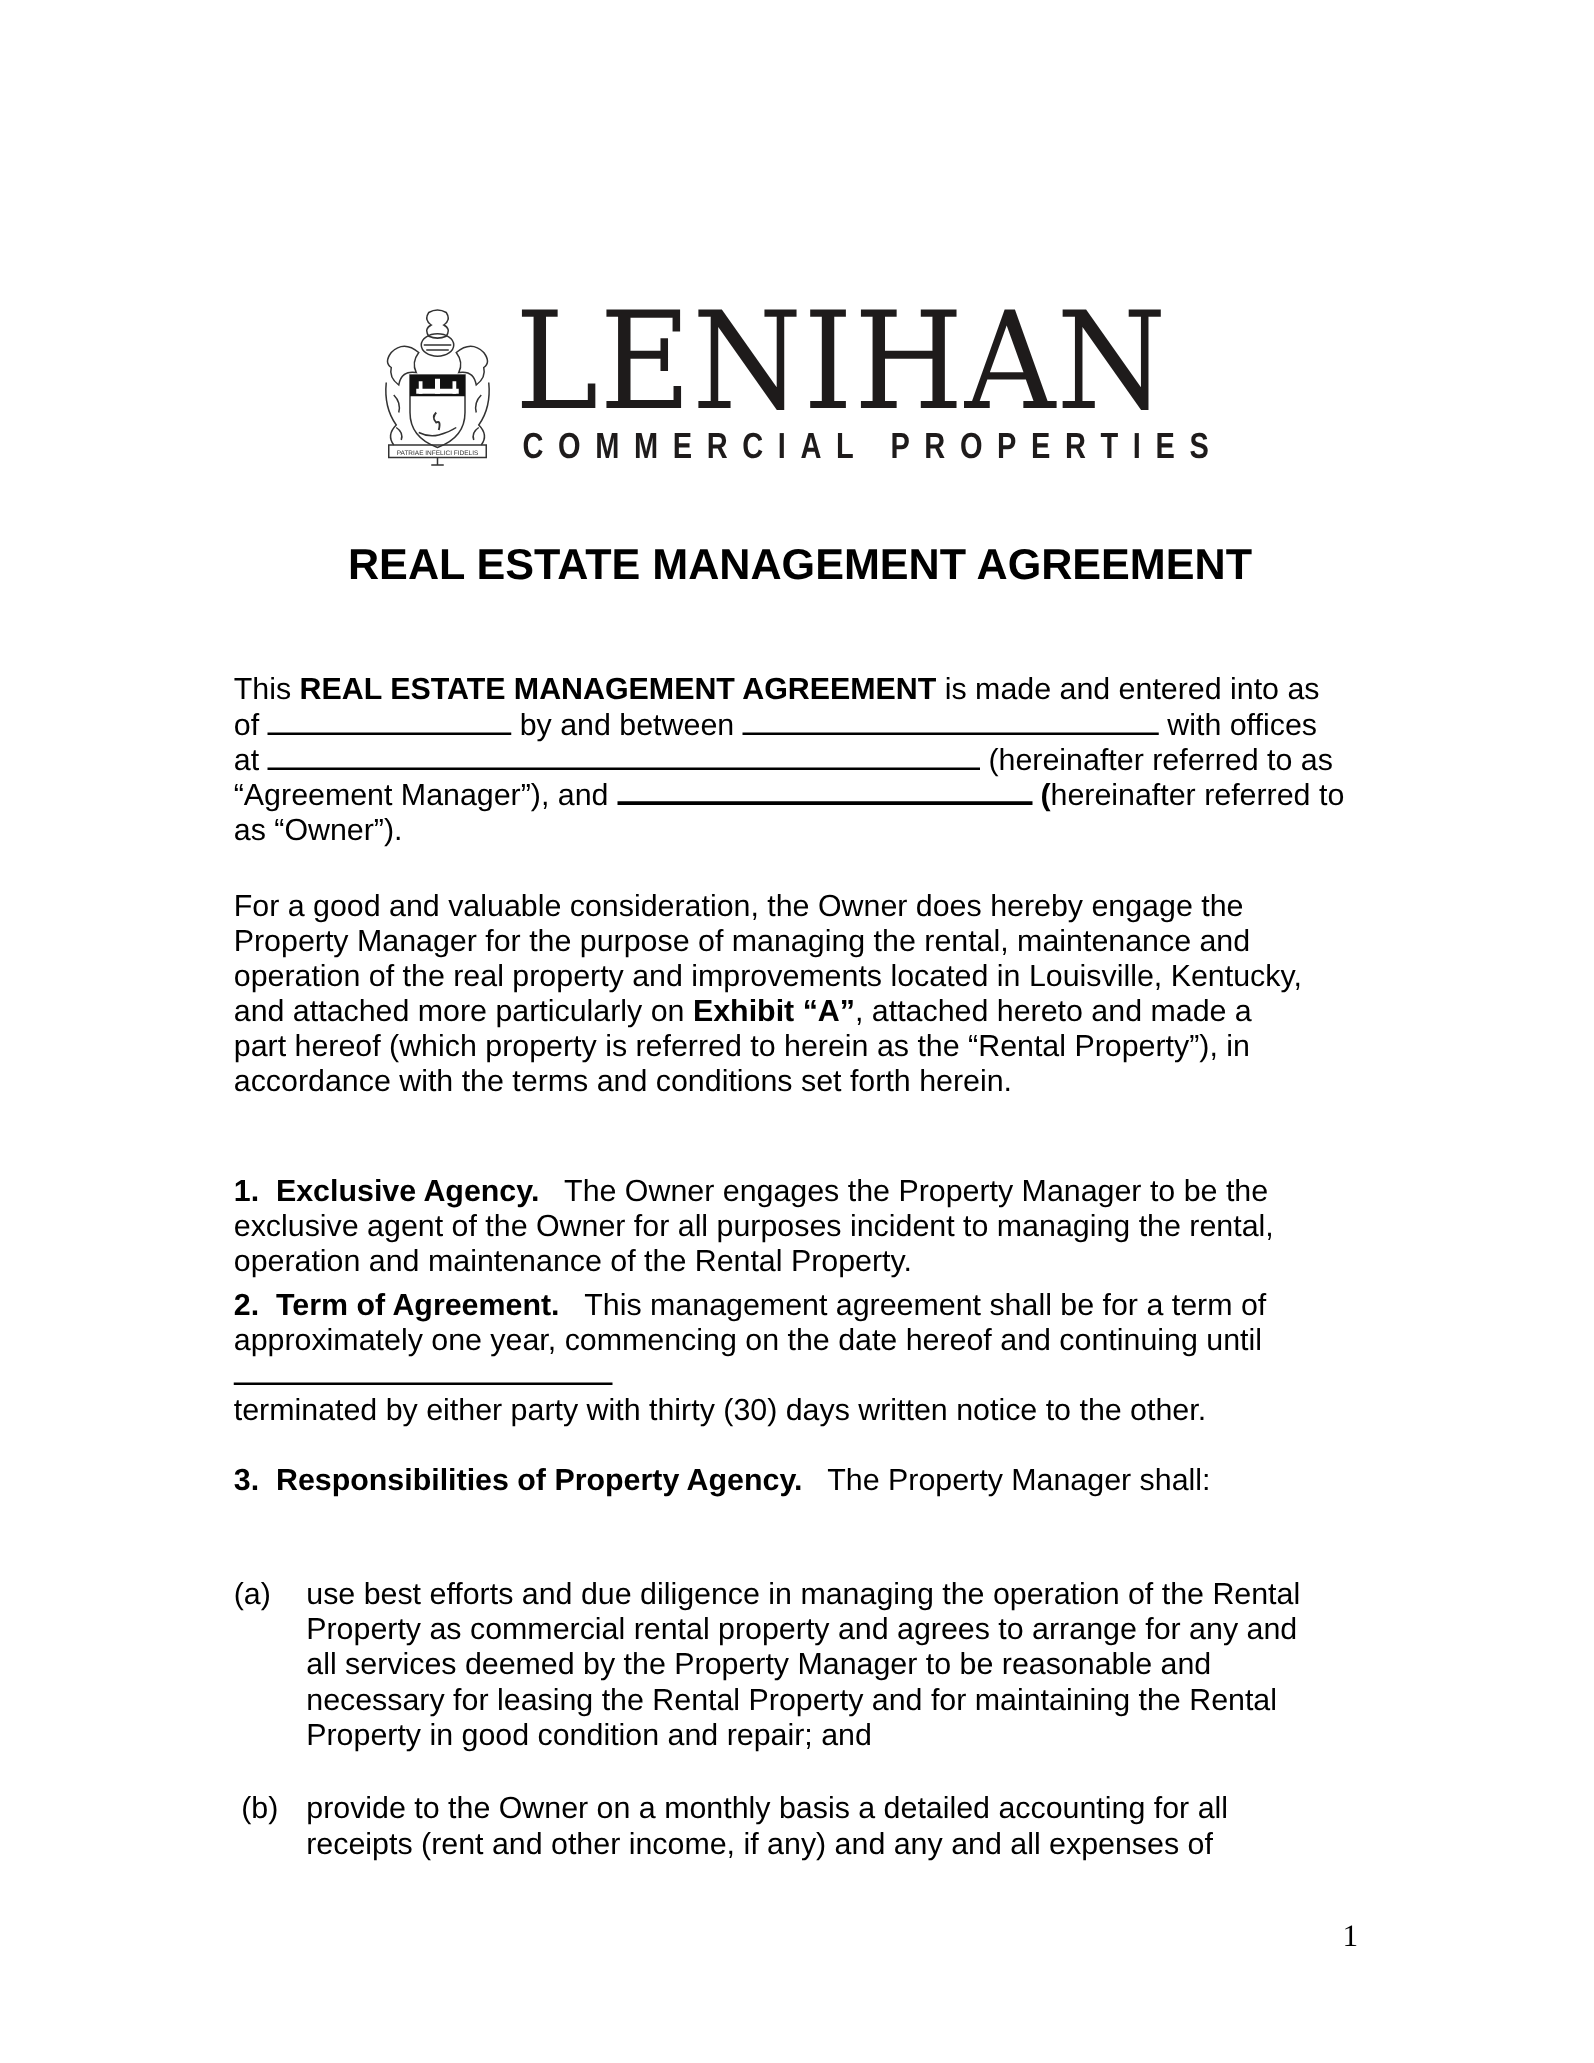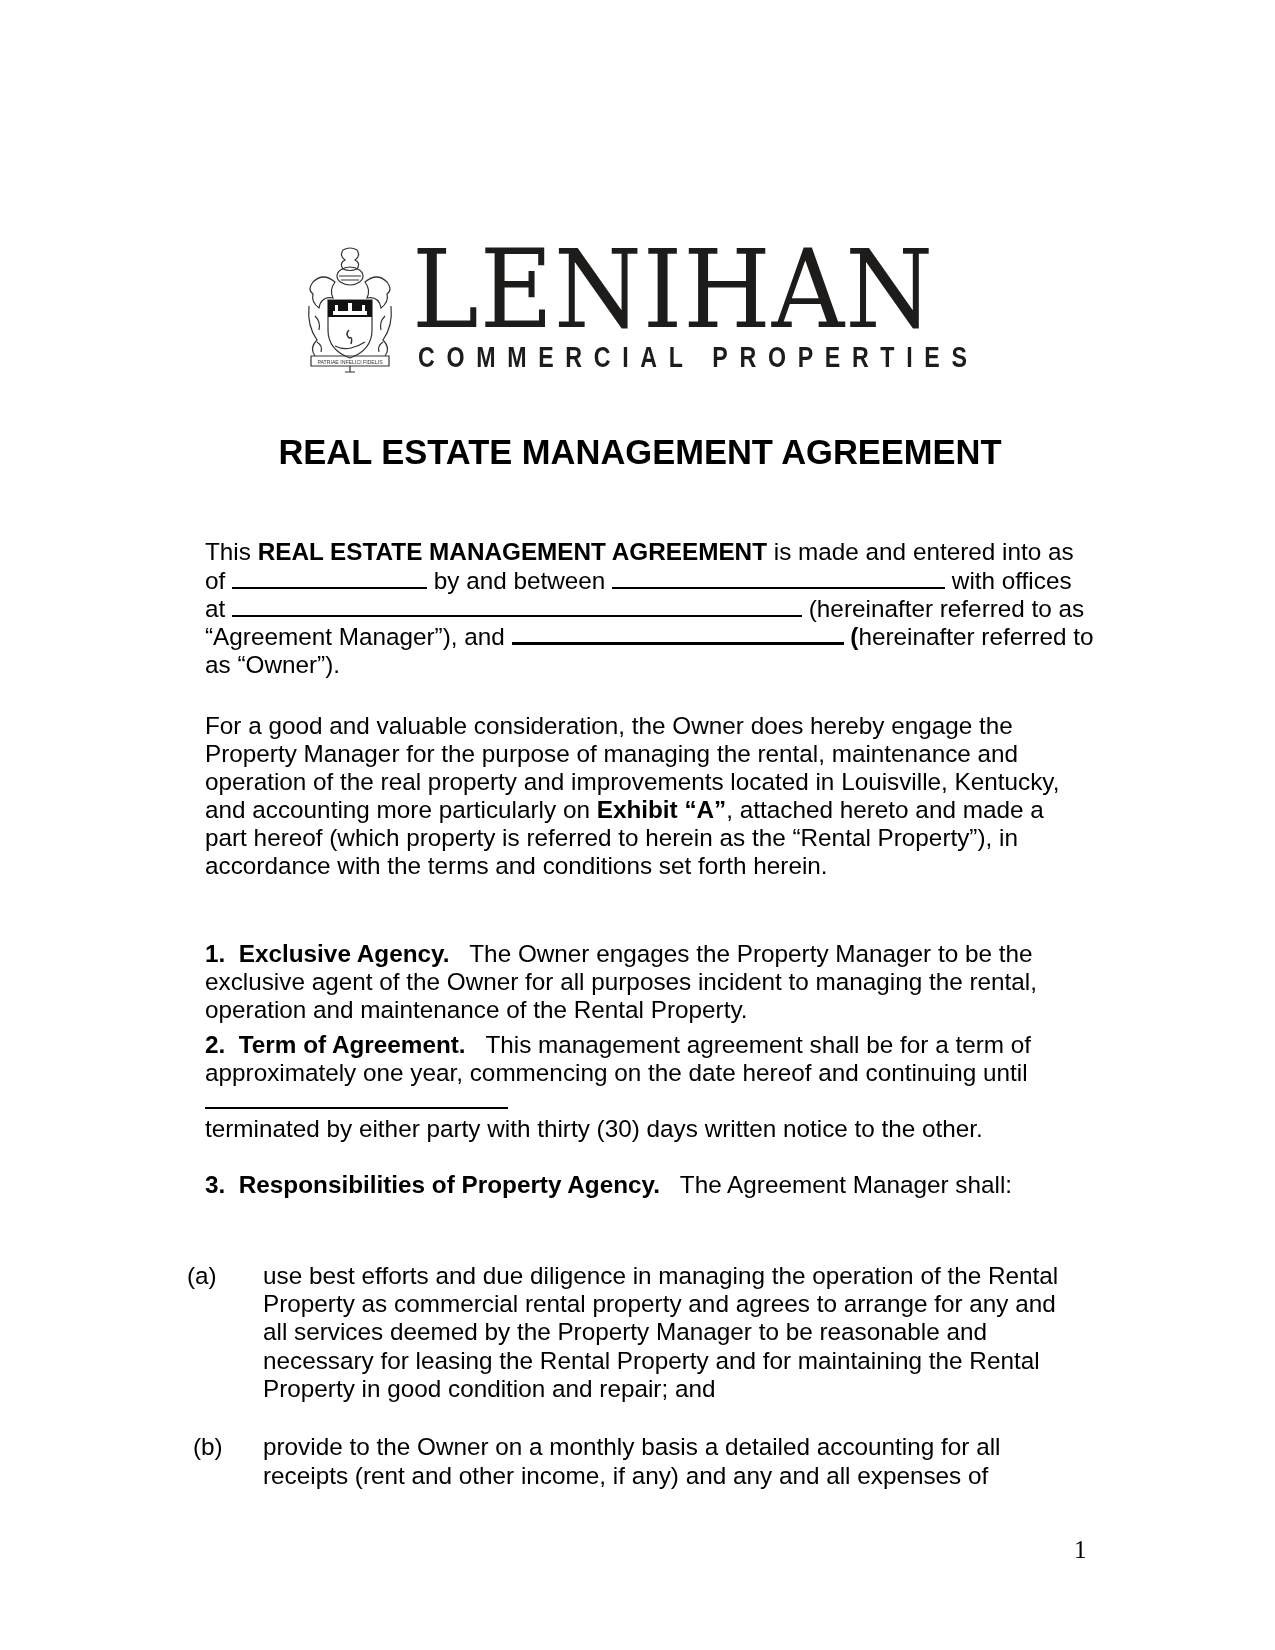--- a/index.html
+++ b/index.html
@@ -29,21 +29,21 @@
     position: absolute; left: 0; top: 434px; width: 1275px; text-align: center;
     font-family: "Liberation Sans", sans-serif; font-weight: bold;
     font-size: 34.5px; line-height: 36px; color: #000; white-space: nowrap;
     padding-left: 5px; box-sizing: border-box;
   }
 
   
   .ln {
     position: absolute; left: 187px;
     font-family: "Liberation Sans", sans-serif;
-    font-size: 24.3px; line-height: 26px; color: #000; white-space: nowrap; margin-left: 18px;
+    font-size: 24.3px; line-height: 26px; color: #000; white-space: nowrap;
   }
   .ln b, .ln .b { font-weight: bold; }
   .ind { left: 245px; }
   .lbl { position: absolute; font-family: "Liberation Sans", sans-serif; font-size: 24.3px; line-height: 26px; white-space: nowrap; }
 
   .blank {
     display: inline-block; vertical-align: baseline;
     border-bottom: 2px solid #000; height: 0; position: relative; top: 0;
   }
   .blank.thick { border-bottom-width: 3px; }
@@ -101,40 +101,40 @@
     <div class="ln" style="top:568px"><span>of </span><span class="blank" style="width:195px"></span><span> by and between </span><span class="blank" style="width:333px"></span><span> with offices</span></div>
     <div class="ln" style="top:596px"><span>at </span><span class="blank" style="width:570px"></span><span> (hereinafter referred to as</span></div>
     <div class="ln" style="top:624px"><span>“Agreement Manager”), and </span><span class="blank thick" style="width:332px"></span> <b>(</b><span>hereinafter referred to</span></div>
     <div class="ln" style="top:652px"><span>as “Owner”).</span></div>
   </div>
 
   <div>
     <div class="ln" style="top:713px">For a good and valuable consideration, the Owner does hereby engage the</div>
     <div class="ln" style="top:741px">Property Manager for the purpose of managing the rental, maintenance and</div>
     <div class="ln" style="top:769px">operation of the real property and improvements located in Louisville, Kentucky,</div>
-    <div class="ln" style="top:797px"><span>and accounting more particularly on </span><b>Exhibit “A”</b><span>, attached hereto and made a</span></div>
+    <div class="ln" style="top:797px"><span>and attached more particularly on </span><b>Exhibit “A”</b><span>, attached hereto and made a</span></div>
     <div class="ln" style="top:825px">part hereof (which property is referred to herein as the “Rental Property”), in</div>
     <div class="ln" style="top:853px">accordance with the terms and conditions set forth herein.</div>
   </div>
 
   <div>
     <div class="ln" style="top:941px"><b>1.</b>&nbsp; <b>Exclusive Agency.</b>&nbsp;&nbsp; <span>The Owner engages the Property Manager to be the</span></div>
     <div class="ln" style="top:969px">exclusive agent of the Owner for all purposes incident to managing the rental,</div>
     <div class="ln" style="top:997px">operation and maintenance of the Rental Property.</div>
   </div>
 
   <div>
     <div class="ln" style="top:1032px"><b>2.</b>&nbsp; <b>Term of Agreement.</b>&nbsp;&nbsp; <span>This management agreement shall be for a term of</span></div>
     <div class="ln" style="top:1060px">approximately one year, commencing on the date hereof and continuing until</div>
     <div class="ln" style="top:1088px"><span class="blank" style="width:303px"></span></div>
     <div class="ln" style="top:1116px">terminated by either party with thirty (30) days written notice to the other.</div>
   </div>
 
   <div>
-    <div class="ln" style="top:1172px"><b>3.</b>&nbsp; <b>Responsibilities of Property Agency.</b>&nbsp;&nbsp; <span>The Agreement Manager shall:</span></div>
+    <div class="ln" style="top:1172px"><b>3.</b>&nbsp; <b>Responsibilities of Property Agency.</b>&nbsp;&nbsp; <span>The Property Manager shall:</span></div>
   </div>
 
   <div>
     <div class="lbl" style="left:187px; top:1263px">(a)</div>
     <div class="ln ind" style="top:1263px">use best efforts and due diligence in managing the operation of the Rental</div>
     <div class="ln ind" style="top:1291px">Property as commercial rental property and agrees to arrange for any and</div>
     <div class="ln ind" style="top:1319px">all services deemed by the Property Manager to be reasonable and</div>
     <div class="ln ind" style="top:1348px">necessary for leasing the Rental Property and for maintaining the Rental</div>
     <div class="ln ind" style="top:1376px">Property in good condition and repair; and</div>
   </div>

